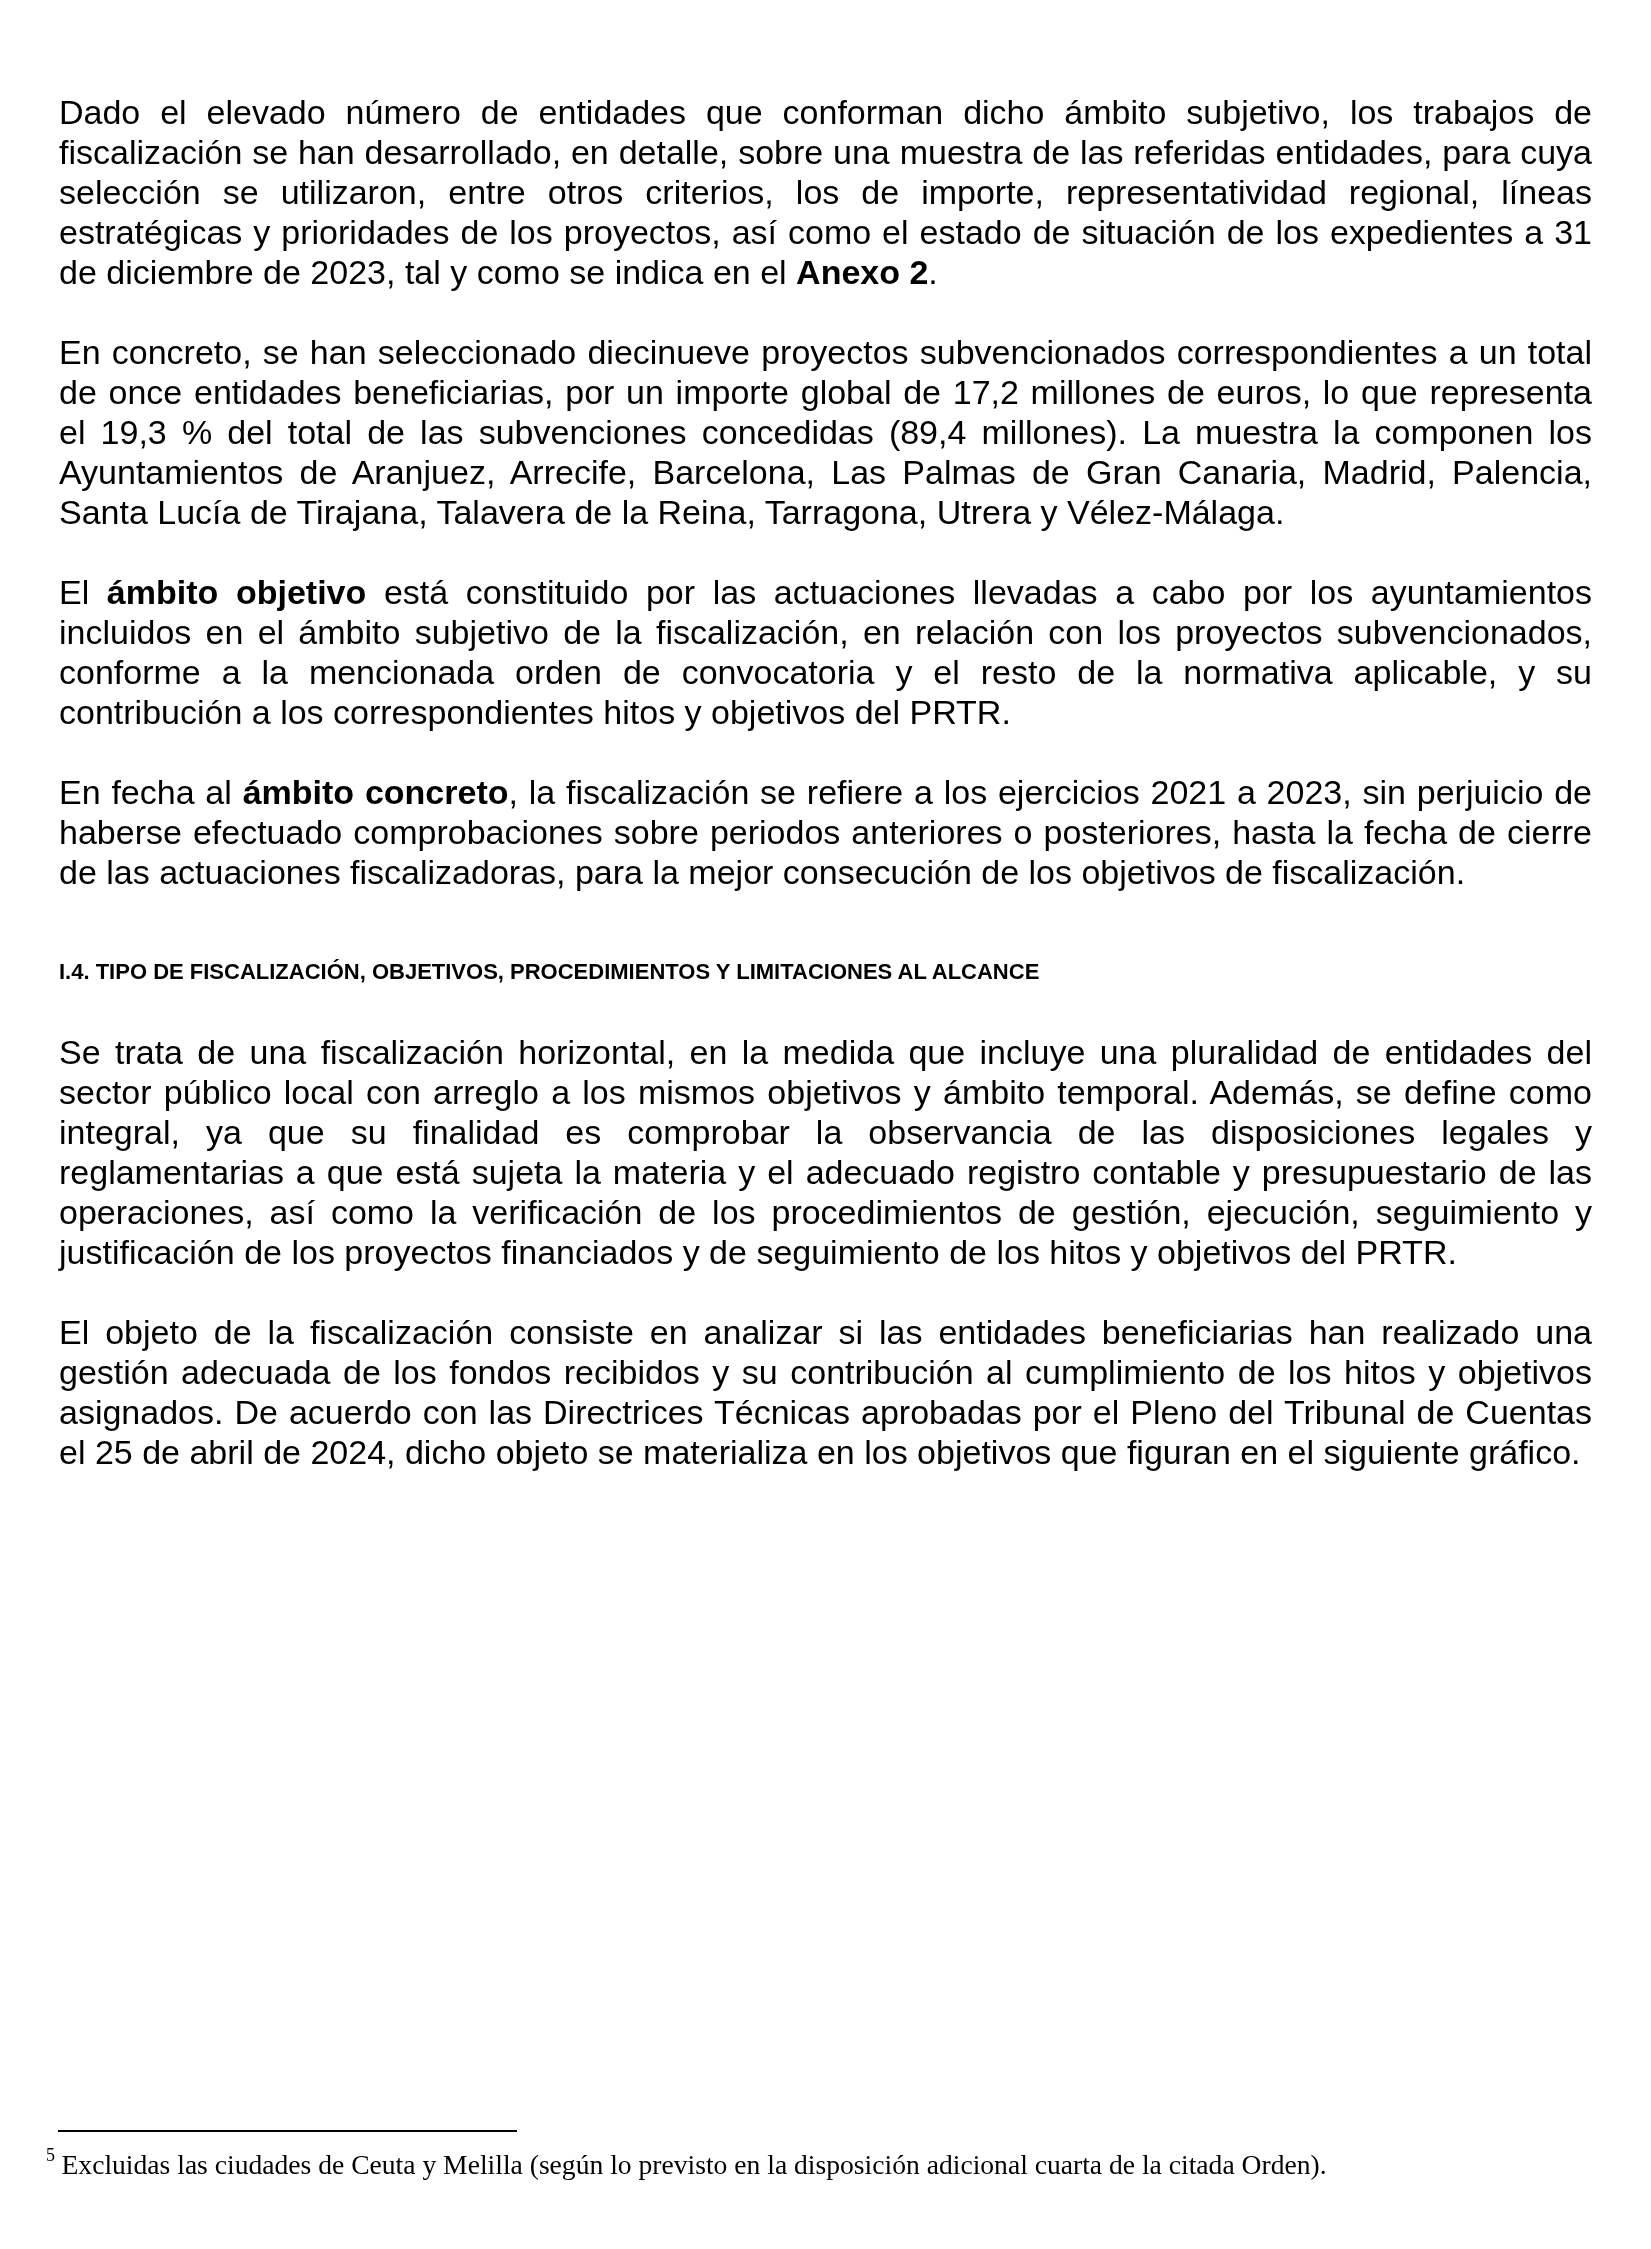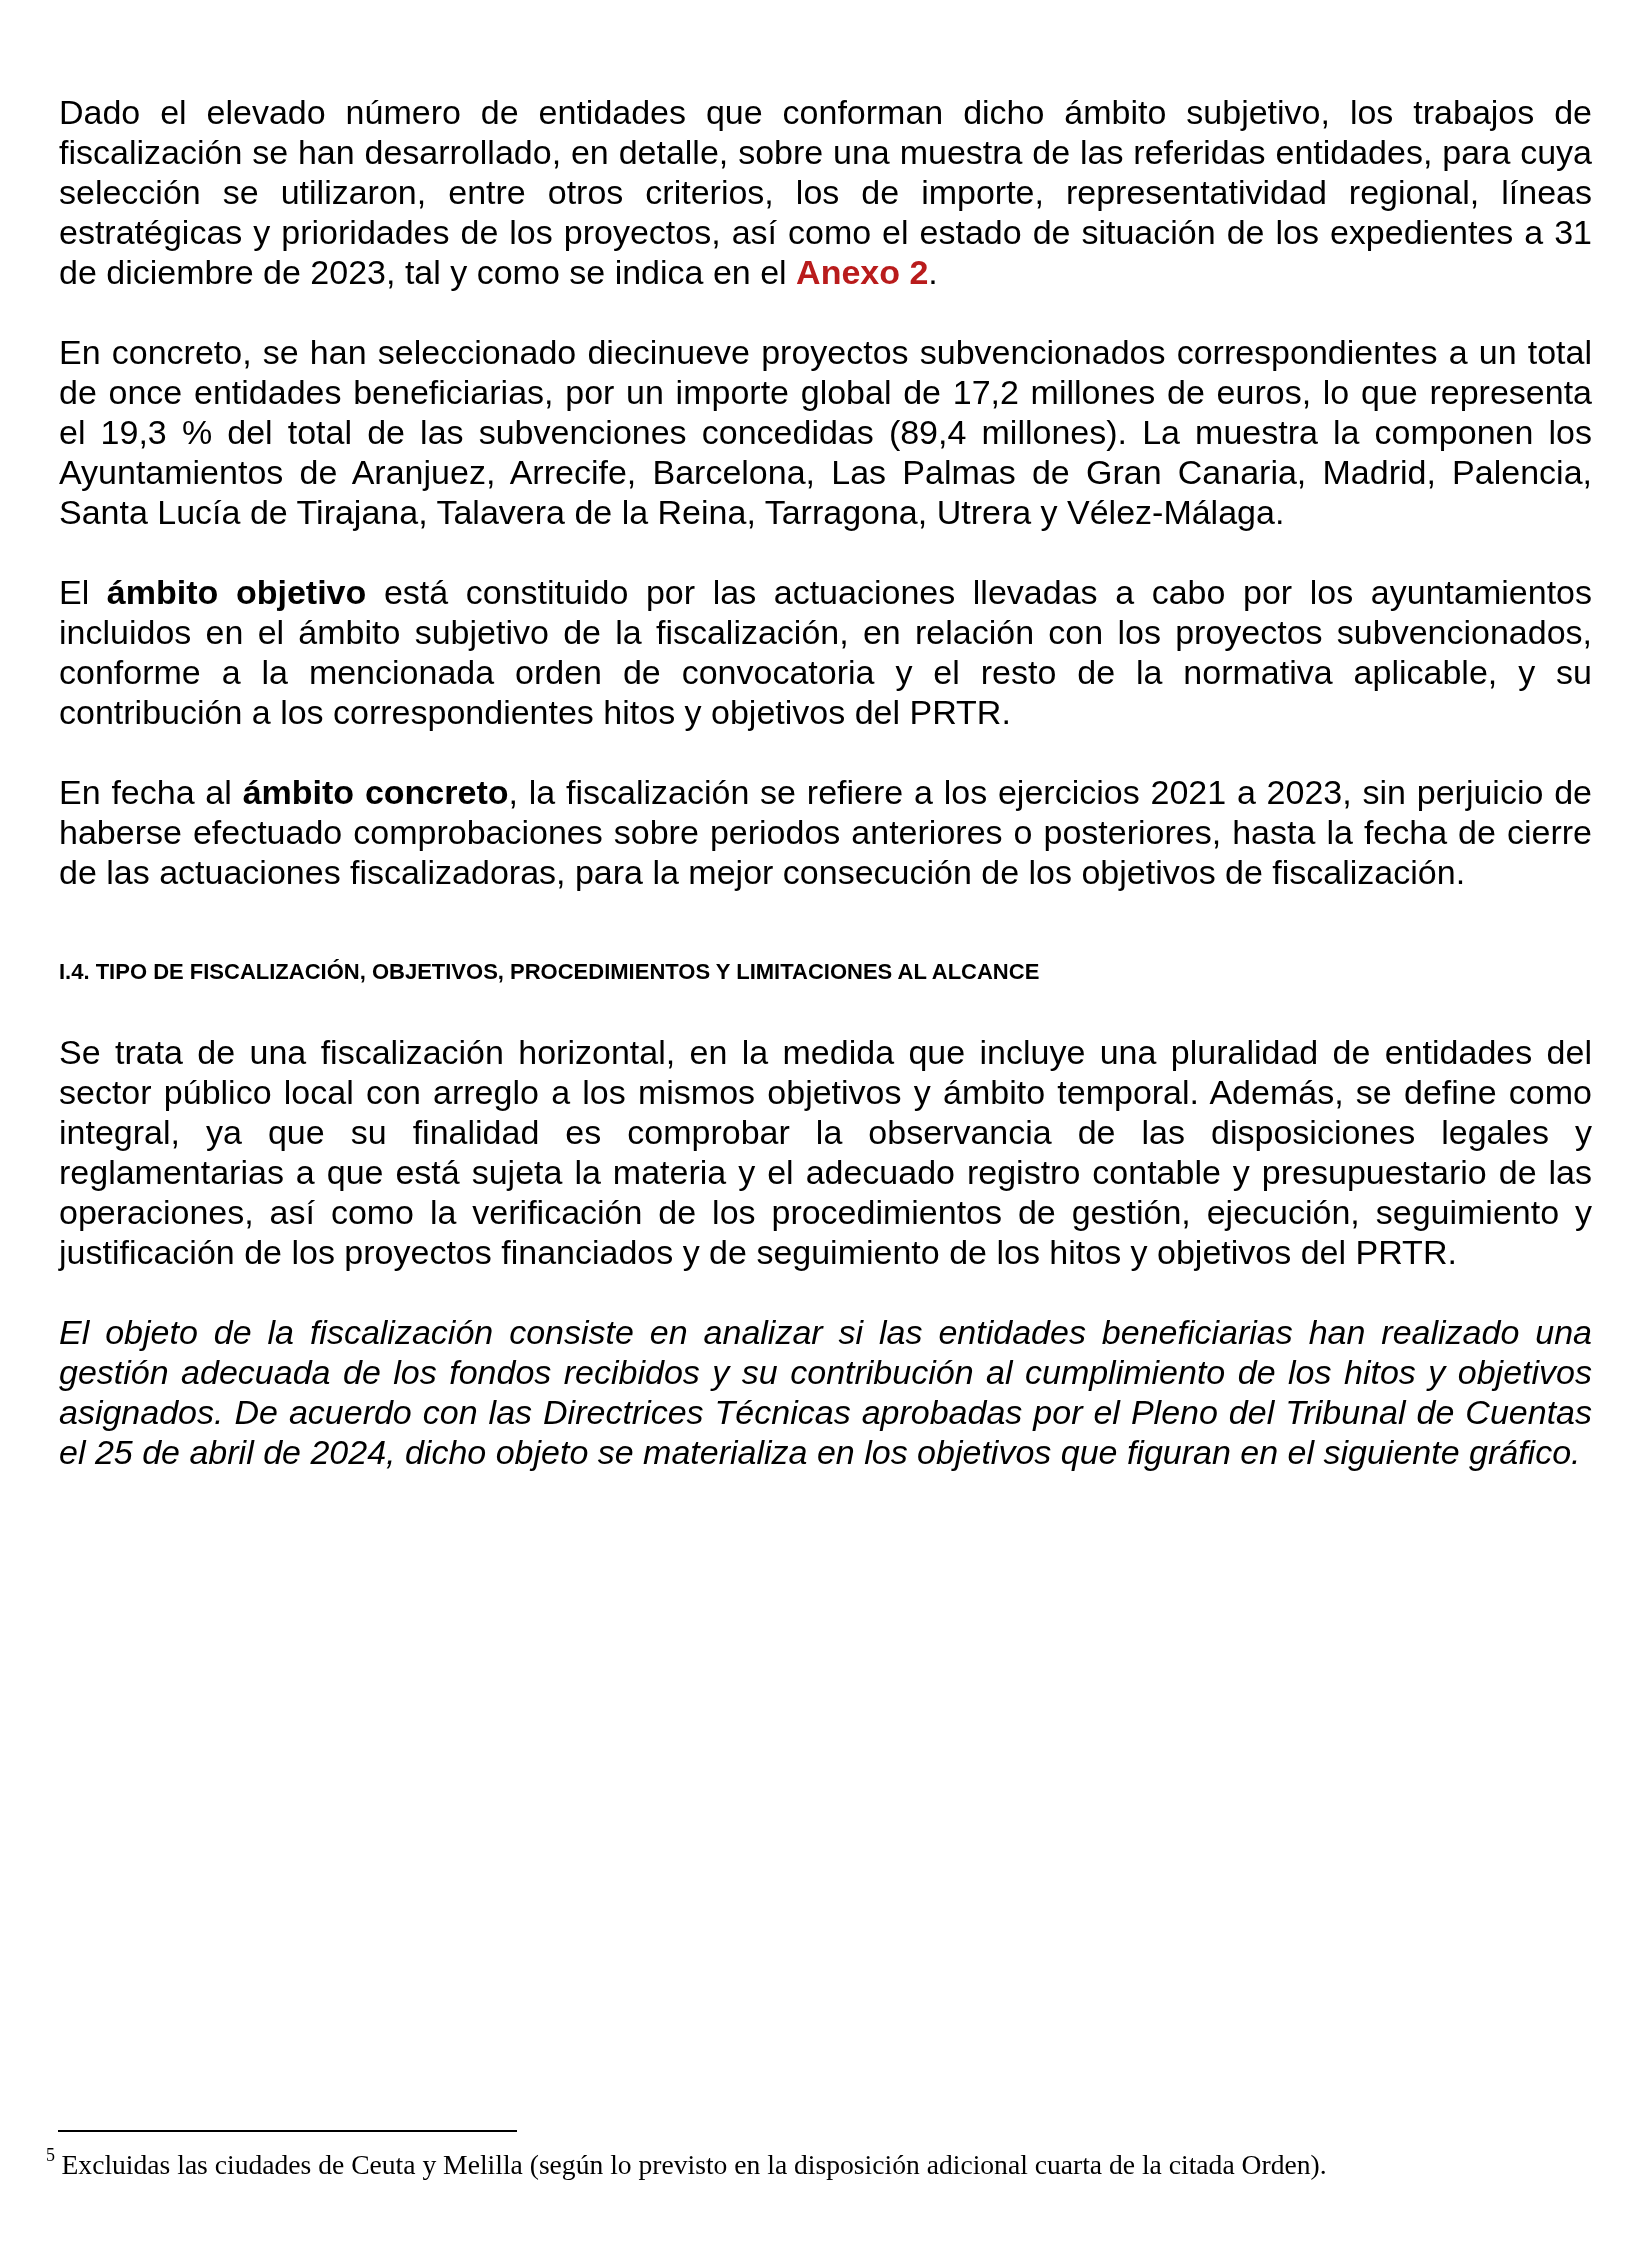--- a/index.html
+++ b/index.html
@@ -3,27 +3,27 @@
 <meta charset="utf-8">
 <style>
   html, body { margin: 0; padding: 0; background: #ffffff; }
   body { width: 1652px; height: 2250px; position: relative; overflow: hidden; }
   .page {
     position: absolute; left: 59px; top: 92px; width: 1533px;
     font-family: "Liberation Sans", sans-serif;
     font-size: 34px; line-height: 40px; color: #000000;
   }
   .para { margin: 0 0 40px 0; text-align: justify; text-align-last: left; }
-  .para.last { margin-bottom: 12px; font-style: italic; }
+  .para.last { margin-bottom: 12px; }
   .heading {
     margin: 0 0 40px 0; font-weight: bold; text-align: justify; text-align-last: left;
     margin-top: 60px;
   }
   b, .bold { font-weight: bold; }
-  .link { color: #b91c1c; font-weight: bold; text-decoration: none; cursor: pointer; }
+  .link { color: #000000; font-weight: bold; text-decoration: none; cursor: pointer; }
   sup { font-size: 21px; line-height: 0; position: relative; top: -1.6px; vertical-align: super; }
   .footnote-sep {
     position: absolute; left: 58px; top: 2130px; width: 459px; height: 1.6px; background: #000000;
   }
   .footnote {
     position: absolute; left: 46px; top: 2148px; width: 1540px;
     font-family: Liberation Serif, serif; font-size: 27.6px; line-height: 34px; color: #000000;
     white-space: nowrap;
   }
   .footnote sup { font-size: 18px; top: -3.2px; margin-right: 6.5px; }

